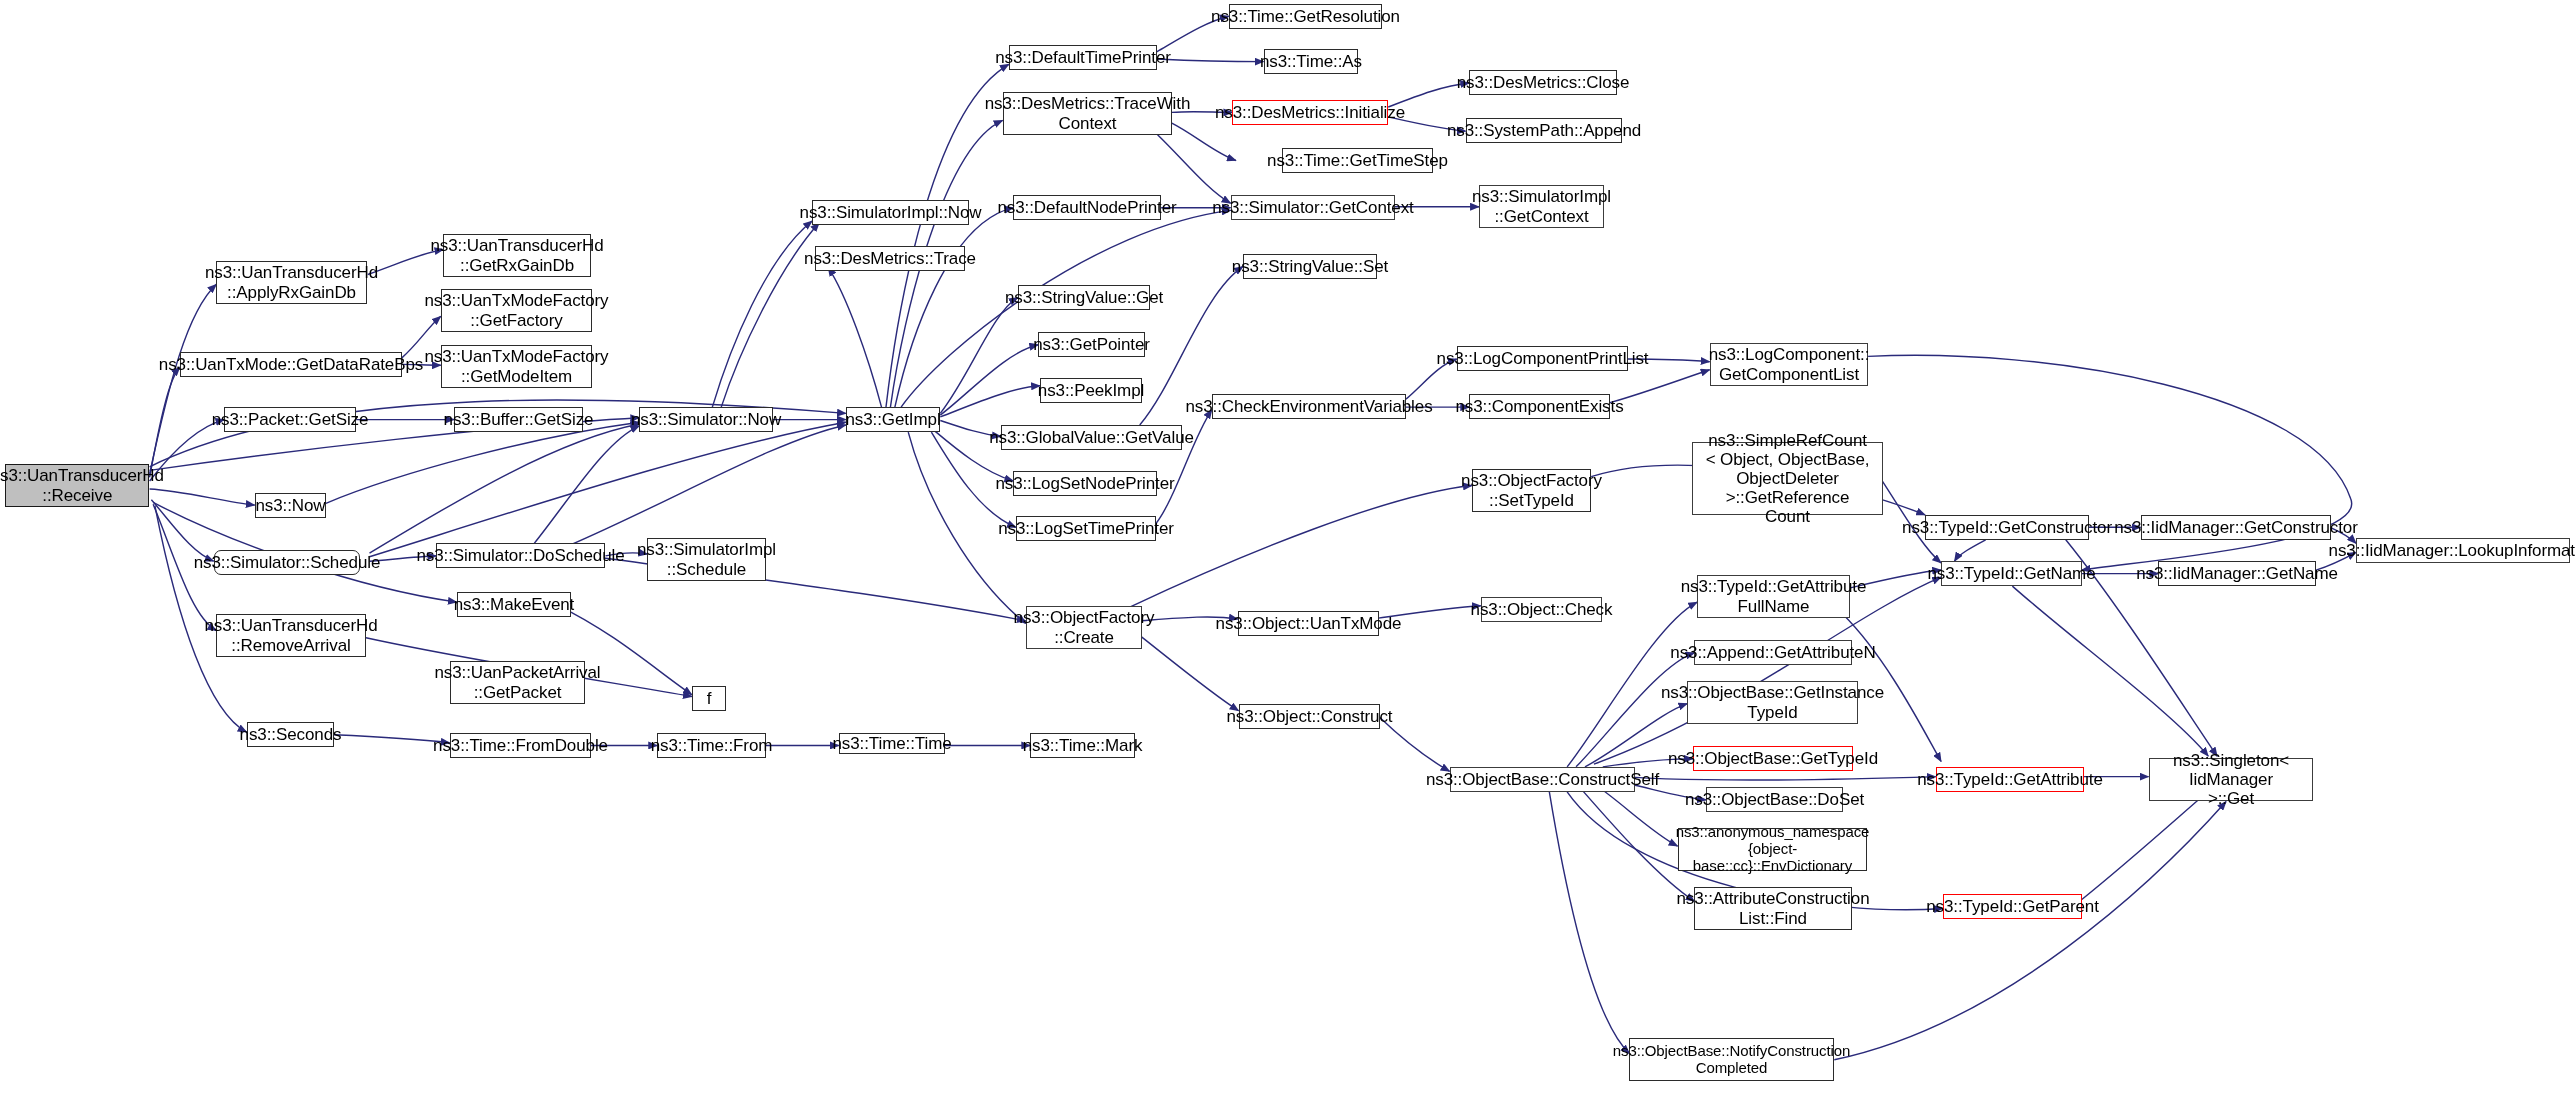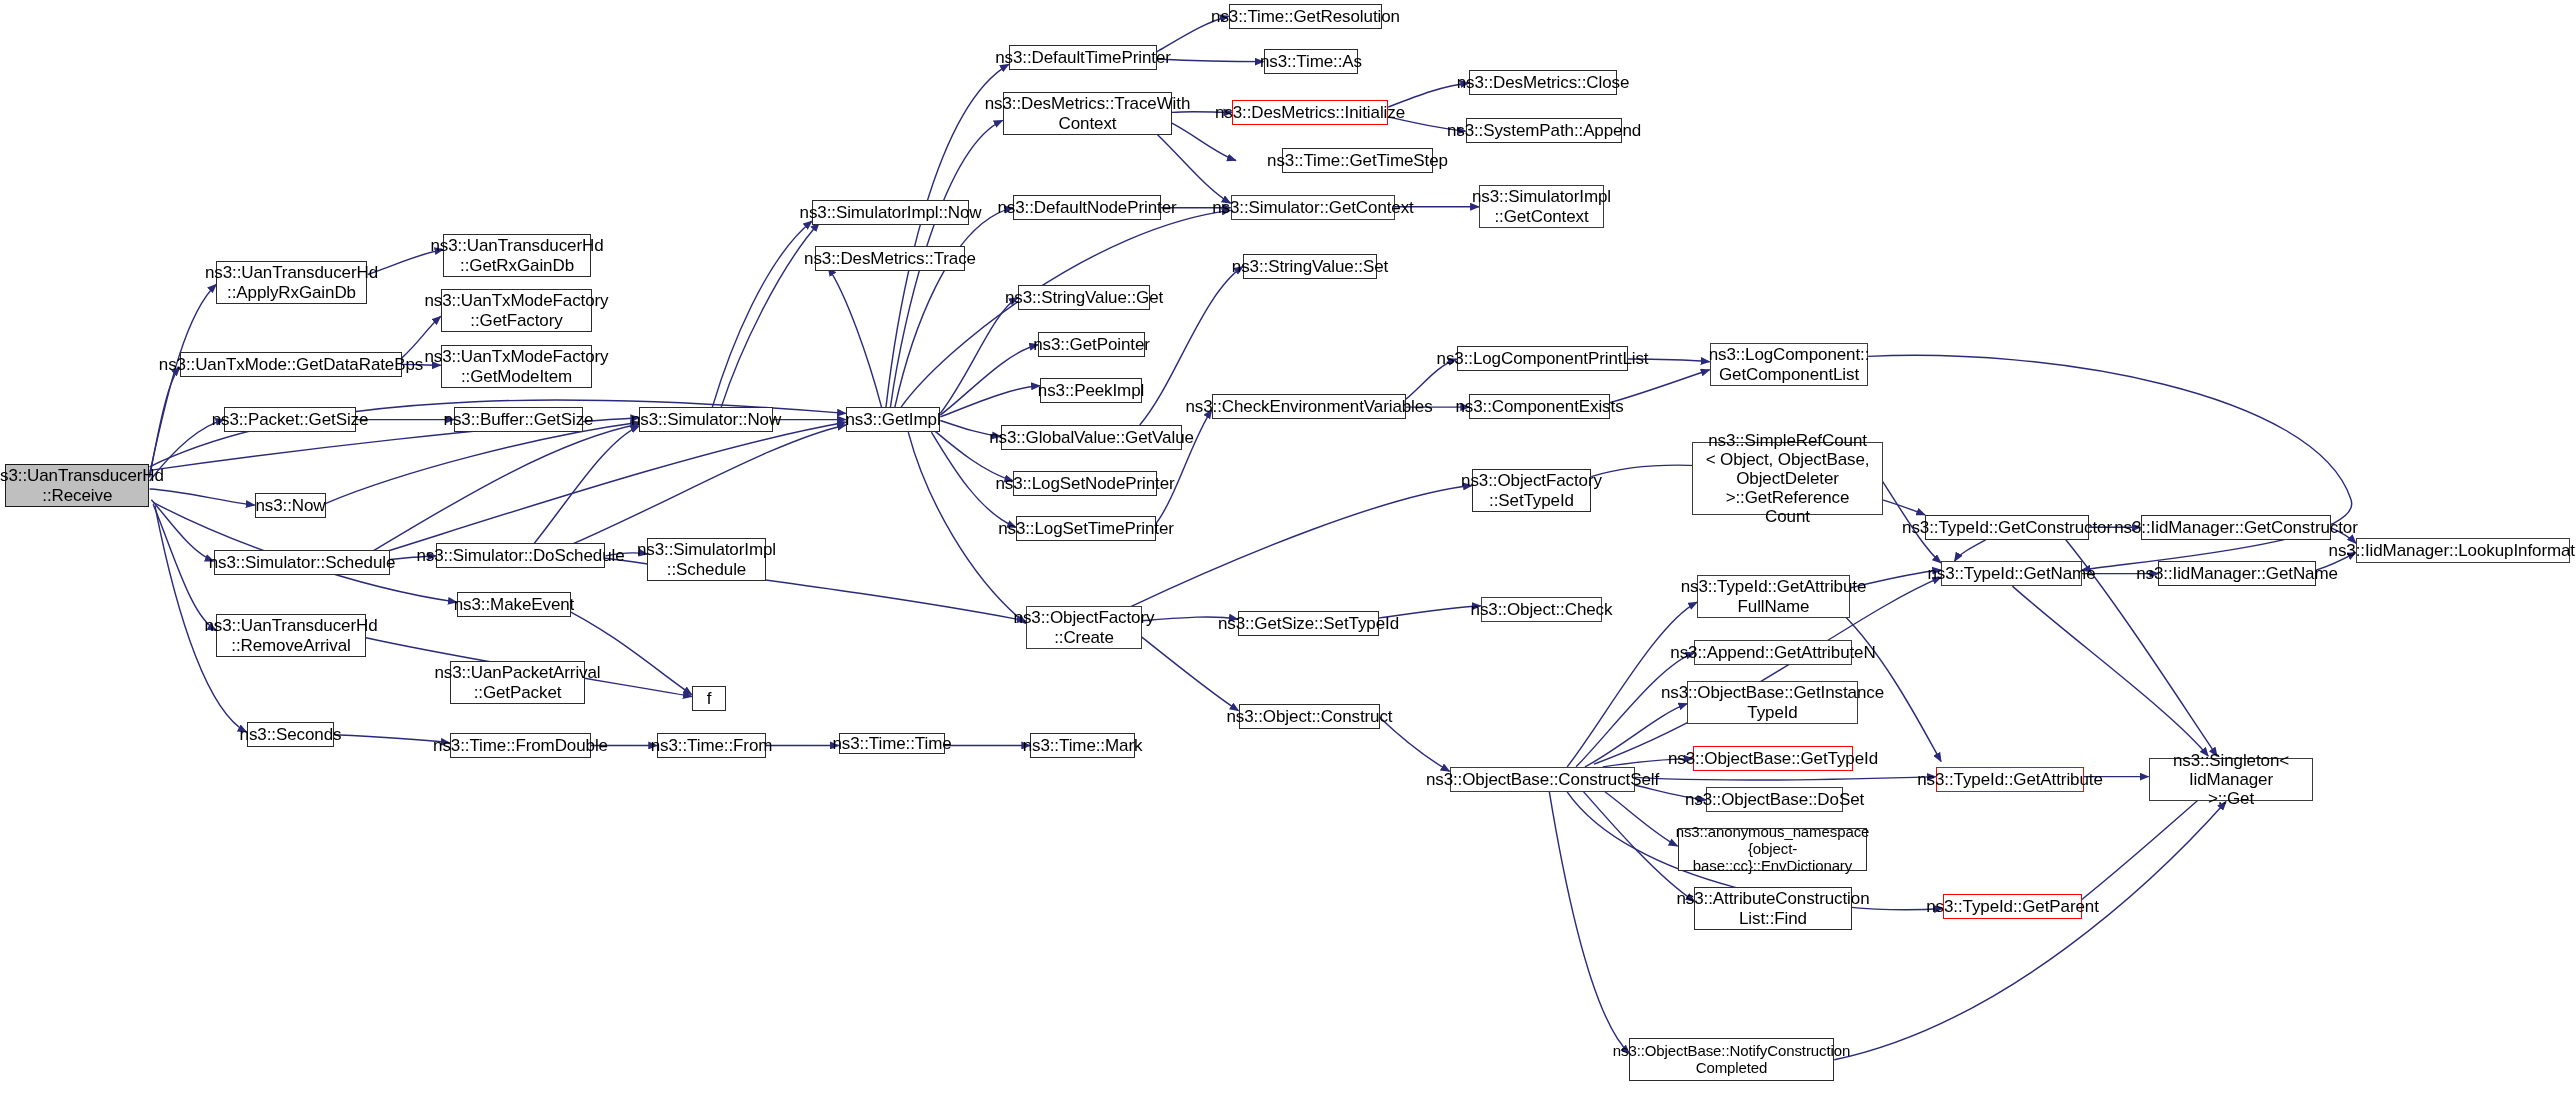--- a/index.html
+++ b/index.html
@@ -164,21 +164,21 @@
       <div class="node" style="left: 443px; top: 234px; width: 148px; height: 43px;">ns3::UanTransducerHd
 ::GetRxGainDb</div>
       <div class="node" style="left: 180px; top: 352px; width: 222px; height: 25px;">ns3::UanTxMode::GetDataRateBps</div>
       <div class="node" style="left: 441px; top: 289px; width: 151px; height: 43px;">ns3::UanTxModeFactory
 ::GetFactory</div>
       <div class="node" style="left: 441px; top: 345px; width: 151px; height: 43px;">ns3::UanTxModeFactory
 ::GetModeItem</div>
       <div class="node" style="left: 224px; top: 407px; width: 132px; height: 25px;">ns3::Packet::GetSize</div>
       <div class="node" style="left: 454px; top: 407px; width: 129px; height: 25px;">ns3::Buffer::GetSize</div>
       <div class="node" style="left: 255px; top: 493px; width: 71px; height: 25px;">ns3::Now</div>
-      <div class="node" style="left: 214px; top: 550px; width: 176px; height: 25px;">ns3::Simulator::Schedule</div>
+      <div class="node" style="left: 214px; top: 550px; width: 146px; height: 25px; border-radius: 7px;">ns3::Simulator::Schedule</div>
       <div class="node" style="left: 216px; top: 614px; width: 150px; height: 43px;">ns3::UanTransducerHd
 ::RemoveArrival</div>
       <div class="node" style="left: 247px; top: 722px; width: 87px; height: 25px;">ns3::Seconds</div>
       <div class="node" style="left: 639px; top: 407px; width: 134px; height: 25px;">ns3::Simulator::Now</div>
       <div class="node" style="left: 436px; top: 543px; width: 169px; height: 25px;">ns3::Simulator::DoSchedule</div>
       <div class="node" style="left: 647px; top: 538px; width: 119px; height: 43px;">ns3::SimulatorImpl
 ::Schedule</div>
       <div class="node" style="left: 457px; top: 592px; width: 114px; height: 25px;">ns3::MakeEvent</div>
       <div class="node" style="left: 450px; top: 661px; width: 135px; height: 43px;">ns3::UanPacketArrival
 ::GetPacket</div>
@@ -216,21 +216,21 @@
       <div class="node thick" style="left: 1710px; top: 343px; width: 158px; height: 43px;">ns3::LogComponent::
 GetComponentList</div>
       <div class="node" style="left: 1472px; top: 469px; width: 119px; height: 43px;">ns3::ObjectFactory
 ::SetTypeId</div>
       <div class="node thick" style="left: 1692px; top: 442px; width: 191px; height: 73px;">ns3::SimpleRefCount
 &lt; Object, ObjectBase,
  ObjectDeleter &gt;::GetReference
 Count</div>
       <div class="node thick" style="left: 1026px; top: 606px; width: 116px; height: 43px;">ns3::ObjectFactory
 ::Create</div>
-      <div class="node" style="left: 1238px; top: 611px; width: 141px; height: 25px;">ns3::GetSize::SetTypeId</div>
+      <div class="node" style="left: 1238px; top: 611px; width: 141px; height: 25px;">ns3::Object::UanTxMode</div>
       <div class="node thick" style="left: 1481px; top: 597px; width: 121px; height: 25px;">ns3::Object::Check</div>
       <div class="node" style="left: 1239px; top: 704px; width: 141px; height: 25px;">ns3::Object::Construct</div>
       <div class="node thick" style="left: 1450px; top: 767px; width: 185px; height: 25px;">ns3::ObjectBase::ConstructSelf</div>
       <div class="node thick" style="left: 1697px; top: 575px; width: 153px; height: 43px;">ns3::TypeId::GetAttribute
 FullName</div>
       <div class="node thick" style="left: 1694px; top: 640px; width: 158px; height: 25px;">ns3::Append::GetAttributeN</div>
       <div class="node thick" style="left: 1687px; top: 681px; width: 171px; height: 43px;">ns3::ObjectBase::GetInstance
 TypeId</div>
       <div class="node warn" style="left: 1693px; top: 746px; width: 160px; height: 25px;">ns3::ObjectBase::GetTypeId</div>
       <div class="node thick" style="left: 1706px; top: 787px; width: 137px; height: 25px;">ns3::ObjectBase::DoSet</div>

